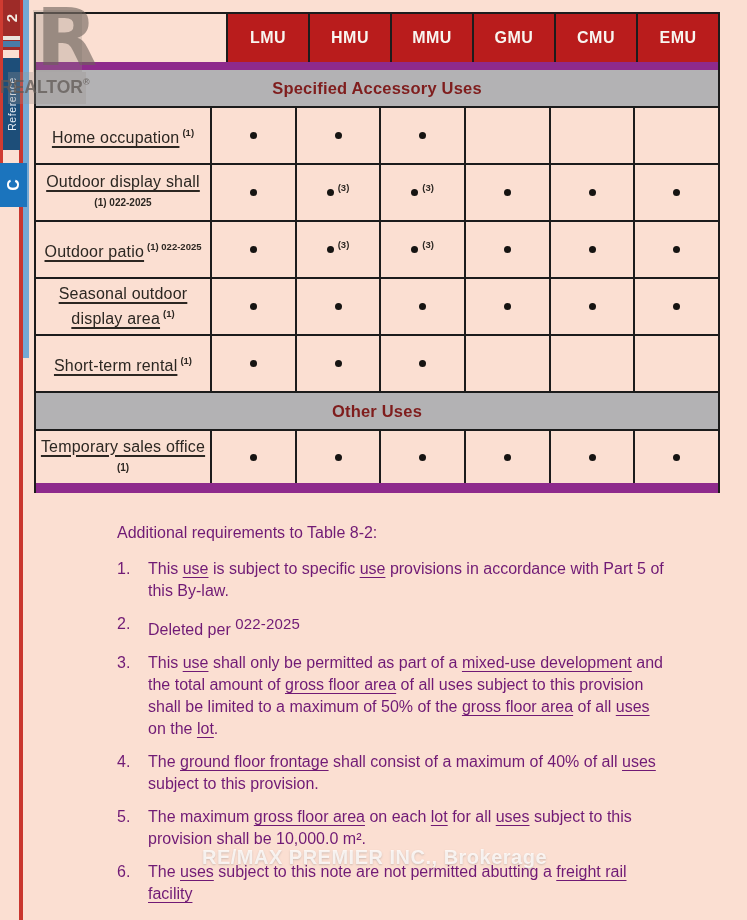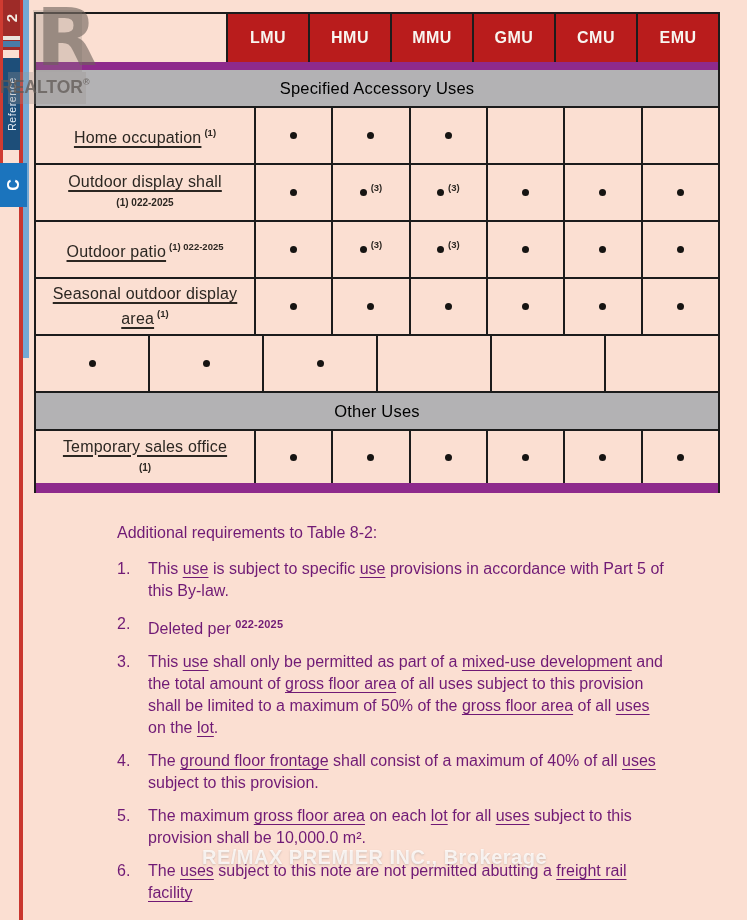--- a/index.html
+++ b/index.html
@@ -24,41 +24,41 @@
   
   .twrap{position:absolute;left:34px;top:12px;width:686px;border:2px solid #1c1c1c;border-bottom:none;box-sizing:border-box;z-index:1}
   .thead{display:flex;height:48px}
   .hcell{border-right:2px solid #1c1c1c;display:flex;align-items:center;justify-content:center;box-sizing:border-box}
   .thead .hcell:last-child,.t-row .cell:last-child{border-right:none}
   .corner{width:192px;flex:none;background:#fbdfd2}
   .hblue{flex:1;background:#b91c1c;color:#f8f5f0;font-weight:bold;font-size:16px;letter-spacing:.5px}
   .stripe{height:8px;background:#8e2a8c}
   .stripe.bottom{height:10px}
   .band{height:38px;background:#b3b2b4;border-bottom:2px solid #1c1c1c;display:flex;align-items:center;justify-content:center;
-        color:#000000;font-weight:normal;font-size:16.5px;box-sizing:border-box;letter-spacing:.2px}
+        color:#7f1d1d;font-weight:bold;font-size:16.5px;box-sizing:border-box;letter-spacing:.2px}
   .t-row{display:flex;height:57px;border-bottom:2px solid #1c1c1c;box-sizing:border-box}
   .t-row.short{height:52px;border-bottom:none}
   .cell{border-right:2px solid #1c1c1c;display:flex;align-items:center;justify-content:center;box-sizing:border-box}
-  .label-cell{width:220px;flex:none;flex-direction:column;line-height:20px;padding:0 10px}
+  .label-cell{width:176px;flex:none;flex-direction:column;line-height:20px;padding:0 10px}
   .data-cell{flex:1}
   .lblline{text-align:center;white-space:nowrap}
   .lblline.wrap{white-space:normal}
   .lbl{font-size:16px;letter-spacing:.2px;text-decoration:underline;text-underline-offset:3px;text-decoration-thickness:1.5px}
   .suplbl{font-size:9.5px;font-weight:bold;margin-left:3px;vertical-align:7px;letter-spacing:0}
   .sub{font-size:10px;font-weight:bold;margin-top:1px;text-align:center}
   .dot{width:7px;height:7px;border-radius:50%;background:#161412;display:inline-block}
   .sup3{font-size:9.5px;font-weight:bold;margin-left:4px;display:inline-block;transform:translateY(-5px)}
   
   .notes{position:absolute;left:117px;top:522px;width:600px;font-size:16px;line-height:22px;color:#701a75;z-index:1}
   .notes .title{margin-bottom:14px}
   .nitem{display:flex;margin-bottom:11px}
   .nnum{width:31px;flex:none}
   .ntxt{flex:1}
   .run-u{text-decoration:underline;text-underline-offset:2.5px;text-decoration-thickness:1.2px}
-  .run-sup{font-size:11px;font-weight:bold;vertical-align:6px;letter-spacing:.2px}
+  .run-sup{font-size:15px;font-weight:normal;vertical-align:6px;letter-spacing:.2px}
   
   .wm{position:absolute;inset:0;z-index:6;pointer-events:none}
   .r-sq{position:absolute;left:33px;top:10px;width:49px;height:62px;background:rgba(145,136,130,.28)}
   .r-big{position:absolute;left:36px;top:0px;font-size:80px;line-height:76px;font-weight:bold;
          font-family:"DejaVu Sans",sans-serif;color:rgba(108,97,90,.60)}
   .r-band{position:absolute;left:8px;top:72px;width:78px;height:32px;background:rgba(152,145,141,.30)}
   .r-text{position:absolute;left:0;top:77px;font-size:17.5px;font-weight:bold;color:rgba(96,89,85,.75);letter-spacing:0}
   .r-reg{font-size:9px;vertical-align:8px}
   .remax{position:absolute;left:202px;top:846px;font-size:20px;font-weight:bold;letter-spacing:.5px;
          color:rgba(255,255,255,.78);text-shadow:0 1px 2px rgba(125,120,118,.35)}
@@ -180,20 +180,23 @@
           <span class="dot"></span>
         </div>
         <div class="cell data-cell">
           <span class="dot"></span>
         </div>
         <div class="cell data-cell">
           <span class="dot"></span>
         </div>
       </div>
       <div class="t-row">
+        <div class="cell label-cell">
+          <div class="lblline"><span class="lbl">Short-term rental</span><span class="suplbl">(1)</span></div>
+        </div>
         <div class="cell data-cell">
           <span class="dot"></span>
         </div>
         <div class="cell data-cell">
           <span class="dot"></span>
         </div>
         <div class="cell data-cell">
           <span class="dot"></span>
         </div>
         <div class="cell data-cell"></div>

